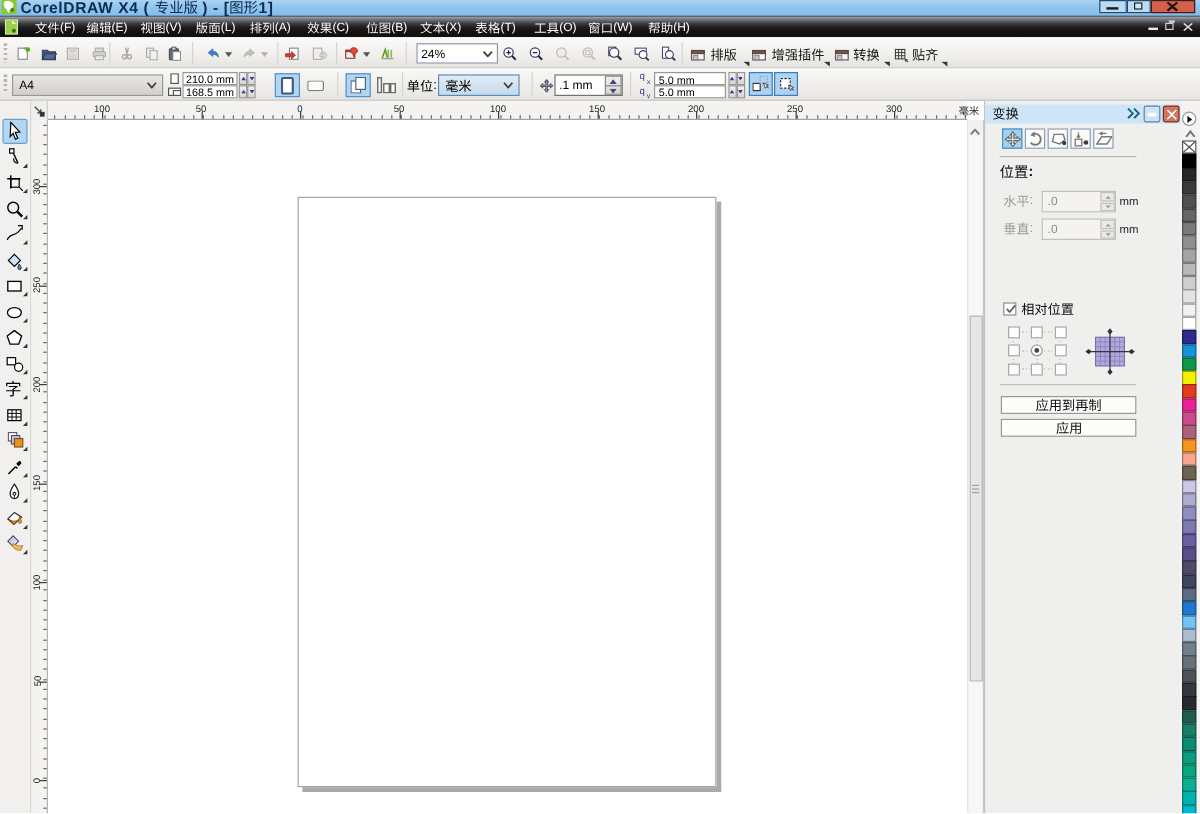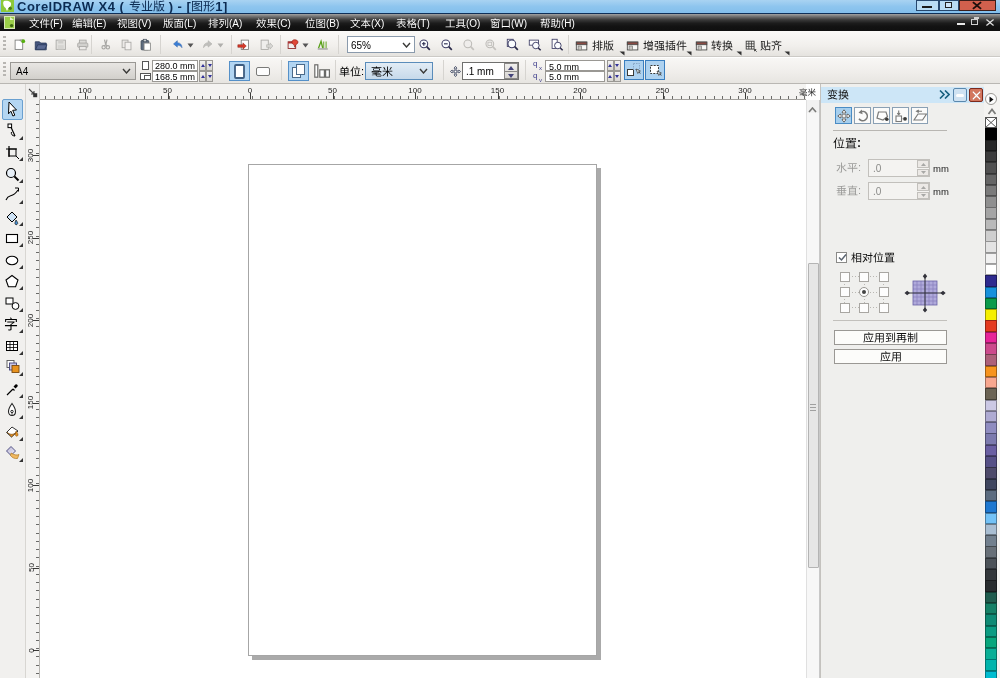--- a/index.html
+++ b/index.html
@@ -160,21 +160,21 @@
 <svg class="abs" style="left:302px;top:43px" width="7" height="5" viewBox="0 0 7 5">
       <path d="M0.5 0.5 h6 l-3 4 z" fill="#555"></path>
     </svg>
 <svg class="abs" style="left:316px;top:38px" width="13.5" height="13.5" viewBox="0 0 16 16">
       <path d="M3 12 L6 4 L8 12" stroke="#58a018" stroke-width="1.6" fill="none"></path>
       <path d="M9 4 v8 M12 4 v8" stroke="#88b858" stroke-width="1.6"></path>
       <path d="M2 13 h12" stroke="#888" stroke-width="1.2"></path>
     </svg>
 <div class="abs" style="left:338px;top:35px;width:1px;height:19px;background:#d6d4d0"></div>
 <div class="abs" style="left:347px;top:36px;width:68px;height:17px;background:#fff;border:1px solid #8a9aac"></div>
-<div class="abs" style="left:351px;top:40px;font-size:10px;color:#000">65%</div>
+<div class="abs" style="left:351px;top:40px;font-size:10px;color:#000">24%</div>
 <svg class="abs" style="left:402px;top:42px" width="9" height="6" viewBox="0 0 9 6">
       <path d="M1 1 L4.5 5 L8 1" stroke="#3a3a38" stroke-width="1.4" fill="none"></path>
     </svg>
 <svg class="abs" style="left:418px;top:38px" width="13.5" height="13.5" viewBox="0 0 16 16">
       <circle cx="6.9" cy="6.9" r="4.6" fill="#fbfdff" stroke="#3c3c64" stroke-width="1.2"></circle>
       <path d="M10.3 10.3 L14 14" stroke="#2a2a4a" stroke-width="2"></path>
       <path d="M4.7 6.9 h4.4 M6.9 4.7 v4.4" stroke="#26264a" stroke-width="1.3"></path>
     </svg>
 <svg class="abs" style="left:440px;top:38px" width="13.5" height="13.5" viewBox="0 0 16 16">
       <circle cx="6.9" cy="6.9" r="4.6" fill="#fbfdff" stroke="#3c3c64" stroke-width="1.2"></circle>
@@ -263,21 +263,21 @@
 <svg class="abs" style="left:122px;top:68px" width="9" height="6" viewBox="0 0 9 6">
       <path d="M1 1 L4.5 5 L8 1" stroke="#3a3a38" stroke-width="1.4" fill="none"></path>
     </svg>
 <svg class="abs" style="left:141px;top:61px" width="9" height="9" viewBox="0 0 9 9">
       <rect x="1.5" y="0.5" width="6" height="8" fill="#fff" stroke="#555"></rect>
     </svg>
 <svg class="abs" style="left:140px;top:71.5px" width="11" height="9" viewBox="0 0 11 9">
       <rect x="0.5" y="1.5" width="10" height="6" fill="#fff" stroke="#555"></rect>
       <rect x="4.5" y="3.5" width="6" height="4" fill="#fff" stroke="#555"></rect>
     </svg>
-<div class="abs" style="left:152px;top:60px;width:46px;height:11px;background:#fff;border:1px solid #9a9894;font-size:9px;color:#000;padding:1px 0 0 2px;line-height:9px;white-space:nowrap">280.0 mm</div>
+<div class="abs" style="left:152px;top:60px;width:46px;height:11px;background:#fff;border:1px solid #9a9894;font-size:9px;color:#000;padding:1px 0 0 2px;line-height:9px;white-space:nowrap">210.0 mm</div>
 <div class="abs" style="left:152px;top:70.5px;width:46px;height:11px;background:#fff;border:1px solid #9a9894;font-size:9px;color:#000;padding:1px 0 0 2px;line-height:9px;white-space:nowrap">168.5 mm</div>
 <div class="abs" style="left:199px;top:60px;width:7px;height:11px;background:linear-gradient(180deg,#f2f1ef,#d8d6d2);border:1px solid #9a9894"></div>
     <svg class="abs" style="left:200.5px;top:64px" width="4" height="3" viewBox="0 0 4 3">
       <path d="M0 3 L2 0 L4 3 Z" fill="#33339a"></path>
     </svg>
     <div class="abs" style="left:206px;top:60px;width:7px;height:11px;background:linear-gradient(180deg,#f2f1ef,#d8d6d2);border:1px solid #9a9894"></div>
     <svg class="abs" style="left:207.5px;top:64px" width="4" height="3" viewBox="0 0 4 3">
       <path d="M0 0 L2 3 L4 0 Z" fill="#33339a"></path>
     </svg>
 <div class="abs" style="left:199px;top:70.5px;width:7px;height:11px;background:linear-gradient(180deg,#f2f1ef,#d8d6d2);border:1px solid #9a9894"></div>

